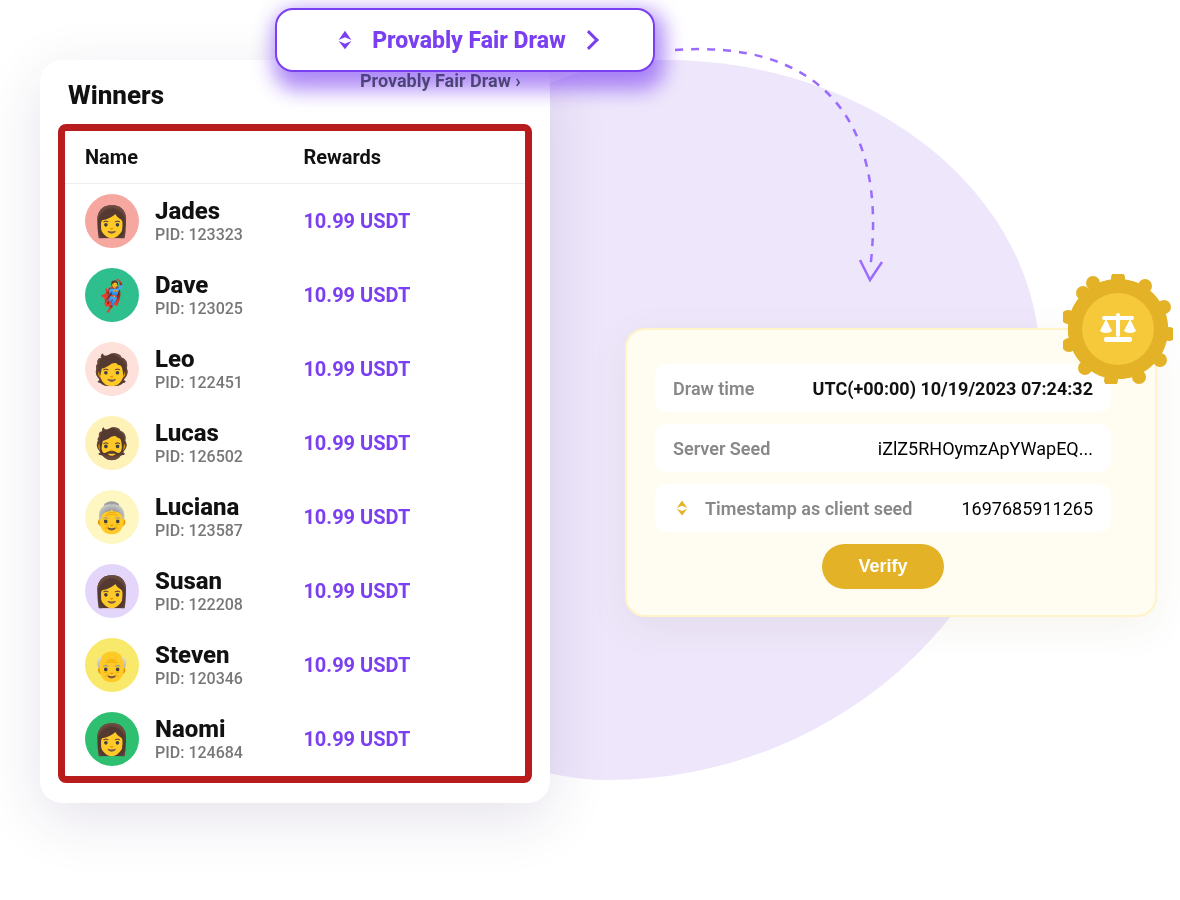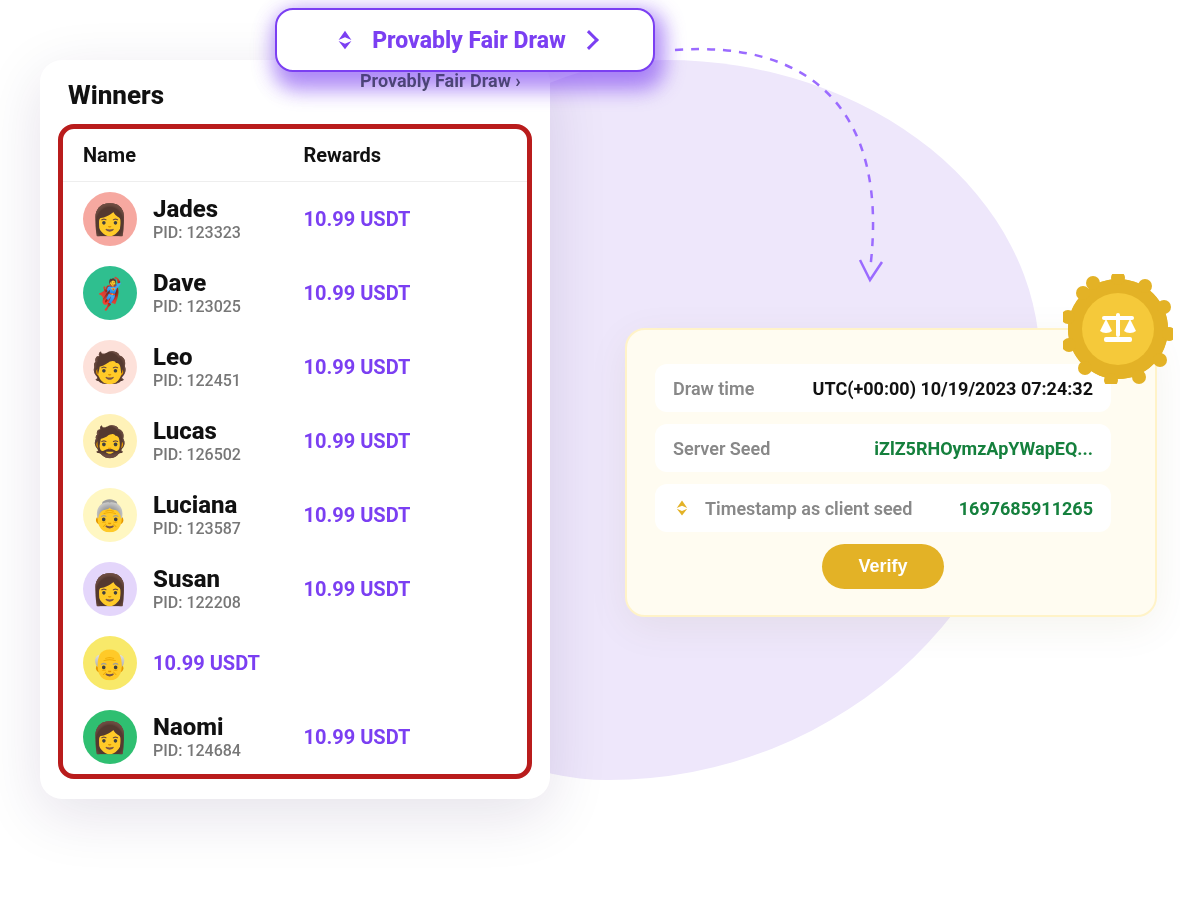--- a/index.html
+++ b/index.html
@@ -31,22 +31,22 @@
     z-index: 2;
     padding: 20px 0 10px 0;
   }
   .winners-title {
     font-size: 26px;
     font-weight: 800;
     color: #111;
     padding: 0 28px 14px 28px;
   }
   .winners-table {
-    border: 5px solid #b91c1c;
-    border-radius: 16px;
+    border: 7px solid #b91c1c;
+    border-radius: 8px;
     margin: 0 18px 10px 18px;
     overflow: hidden;
   }
   .winners-head {
     display: flex;
     border-bottom: 1px solid #eee;
     padding: 14px 20px;
   }
   .col-name-head, .col-reward-head {
     font-size: 20px;
@@ -165,21 +165,21 @@
     height: 48px;
     display: flex;
     align-items: center;
     padding: 0 18px;
     margin-bottom: 12px;
     font-size: 18px;
     gap: 14px;
   }
   .v-label { color: #888; font-weight: 600; white-space: nowrap; }
   .v-value-dark { color: #111; font-weight: 700; margin-left: auto; text-align: right; white-space: nowrap; }
-  .v-value-gold { color: #15803d; font-weight: 700; margin-left: auto; text-align: right; white-space: nowrap; overflow: hidden; text-overflow: ellipsis; }
+  .v-value-gold { color: #000000; font-weight: 400; margin-left: auto; text-align: right; white-space: nowrap; overflow: hidden; text-overflow: ellipsis; }
   .v-row .eth-icon { width: 18px; height: 18px; color:#E3B226; flex: 0 0 18px; }
   .verify-btn {
     display: block;
     margin: 12px auto 0 auto;
     background: #E3B226;
     color: #fff;
     font-size: 18px;
     font-weight: 800;
     border: none;
     border-radius: 999px;
@@ -260,20 +260,24 @@
         <div class="winner-row">
           <div class="avatar" style="background:#E4D6FB">👩</div>
           <div class="winner-info">
             <div class="winner-name">Susan</div>
             <div class="winner-pid">PID: 122208</div>
           </div>
           <div class="winner-reward">10.99 USDT</div>
         </div>
         <div class="winner-row">
           <div class="avatar" style="background:#F8E96A">👴</div>
+          <div class="winner-info">
+            <div class="winner-name">Steven</div>
+            <div class="winner-pid">PID: 120346</div>
+          </div>
           <div class="winner-reward">10.99 USDT</div>
         </div>
         <div class="winner-row">
           <div class="avatar" style="background:#2FBF71">👩</div>
           <div class="winner-info">
             <div class="winner-name">Naomi</div>
             <div class="winner-pid">PID: 124684</div>
           </div>
           <div class="winner-reward">10.99 USDT</div>
         </div>

